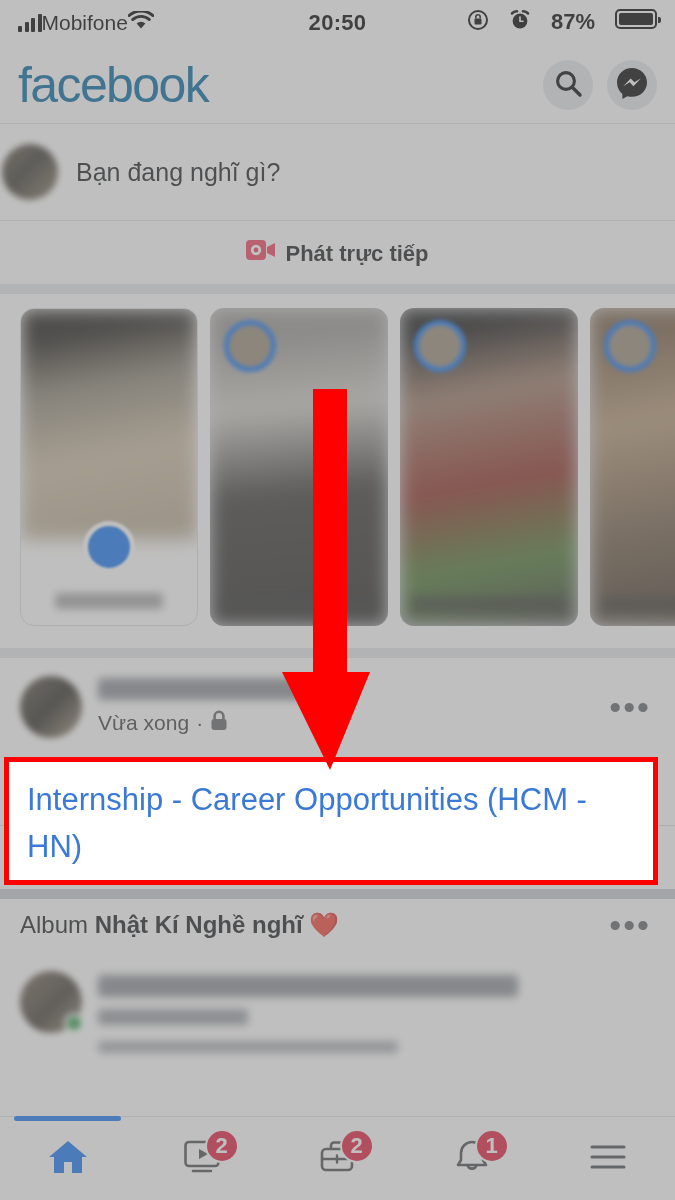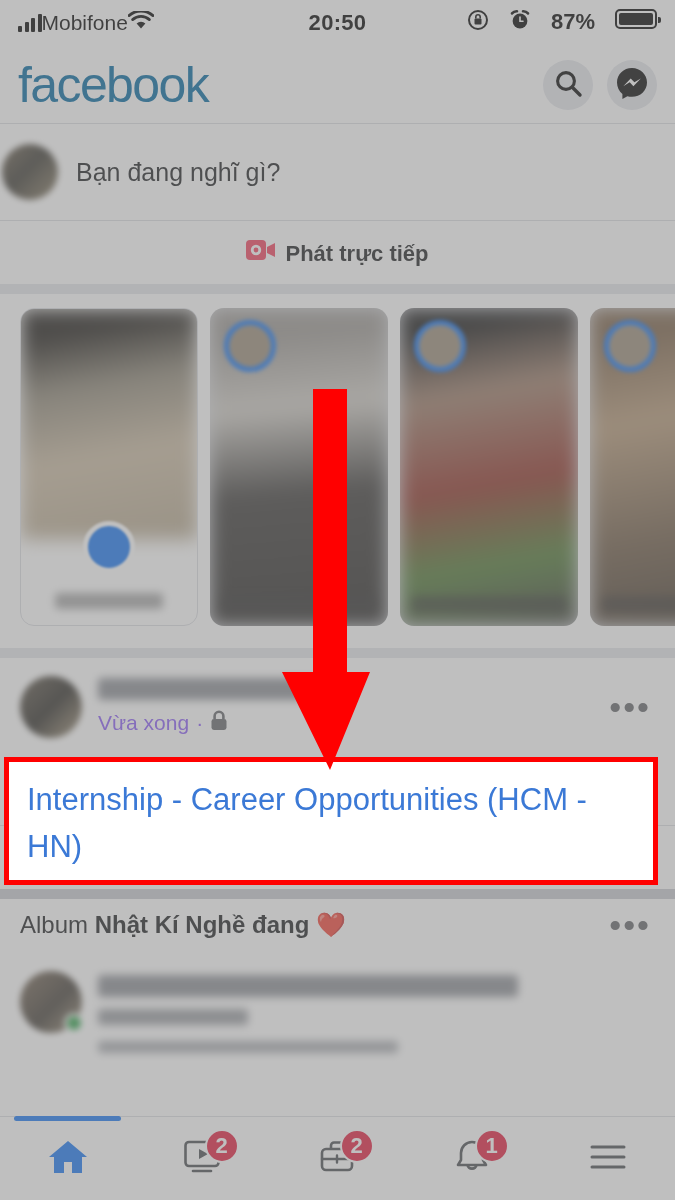--- a/index.html
+++ b/index.html
@@ -134,21 +134,21 @@
   .post-avatar {
     width: 62px; height: 62px; border-radius: 50%;
     background: linear-gradient(135deg,#625a4d,#2f2d28 50%,#a4957b);
     filter: blur(3px); flex: none;
   }
   .post-meta { flex: 1; }
   .blurname {
     width: 238px; height: 22px; border-radius: 4px;
     background: #8d9096; filter: blur(4.5px); margin-bottom: 10px;
   }
-  .post-time { font-size: 21px; color: #8b5cf6; display: flex; align-items: center; gap: 7px; }
+  .post-time { font-size: 21px; color: #404040; display: flex; align-items: center; gap: 7px; }
   .dots { color: #65676b; font-size: 34px; letter-spacing: 2px; line-height: 14px; padding: 0 4px; }
 
   .post-body { padding: 14px 20px 20px; }
   .post-link {
     font-size: 31px; line-height: 1.5; color: #3b79d6;
   }
 
   .post-actions {
     display: flex; align-items: center; height: 62px;
     border-top: 1px solid #dcdee3; background: #fff;
@@ -378,21 +378,21 @@
               <path d="M7.8 18.4l6.3-6.7 3.2 3.4 5.2-3.4-6.3 6.7-3.2-3.4z" fill="#4b4e52"></path>
             </svg>
           </span>
           <span>Gửi</span>
         </div>
       </div>
     </div>
 
     <div class="album-bar">
       <div class="label">
-        <span>Album </span><b>Nhật Kí Nghề đang</b>
+        <span>Album </span><b>Nhật Kí Nghề nghĩ</b>
         <span>❤️</span>
       </div>
       <div class="dots">•••</div>
     </div>
 
     <div class="post2">
       <div class="p2head">
         <div class="p2avatar">
             <span class="p2dot"></span>
           </div>

